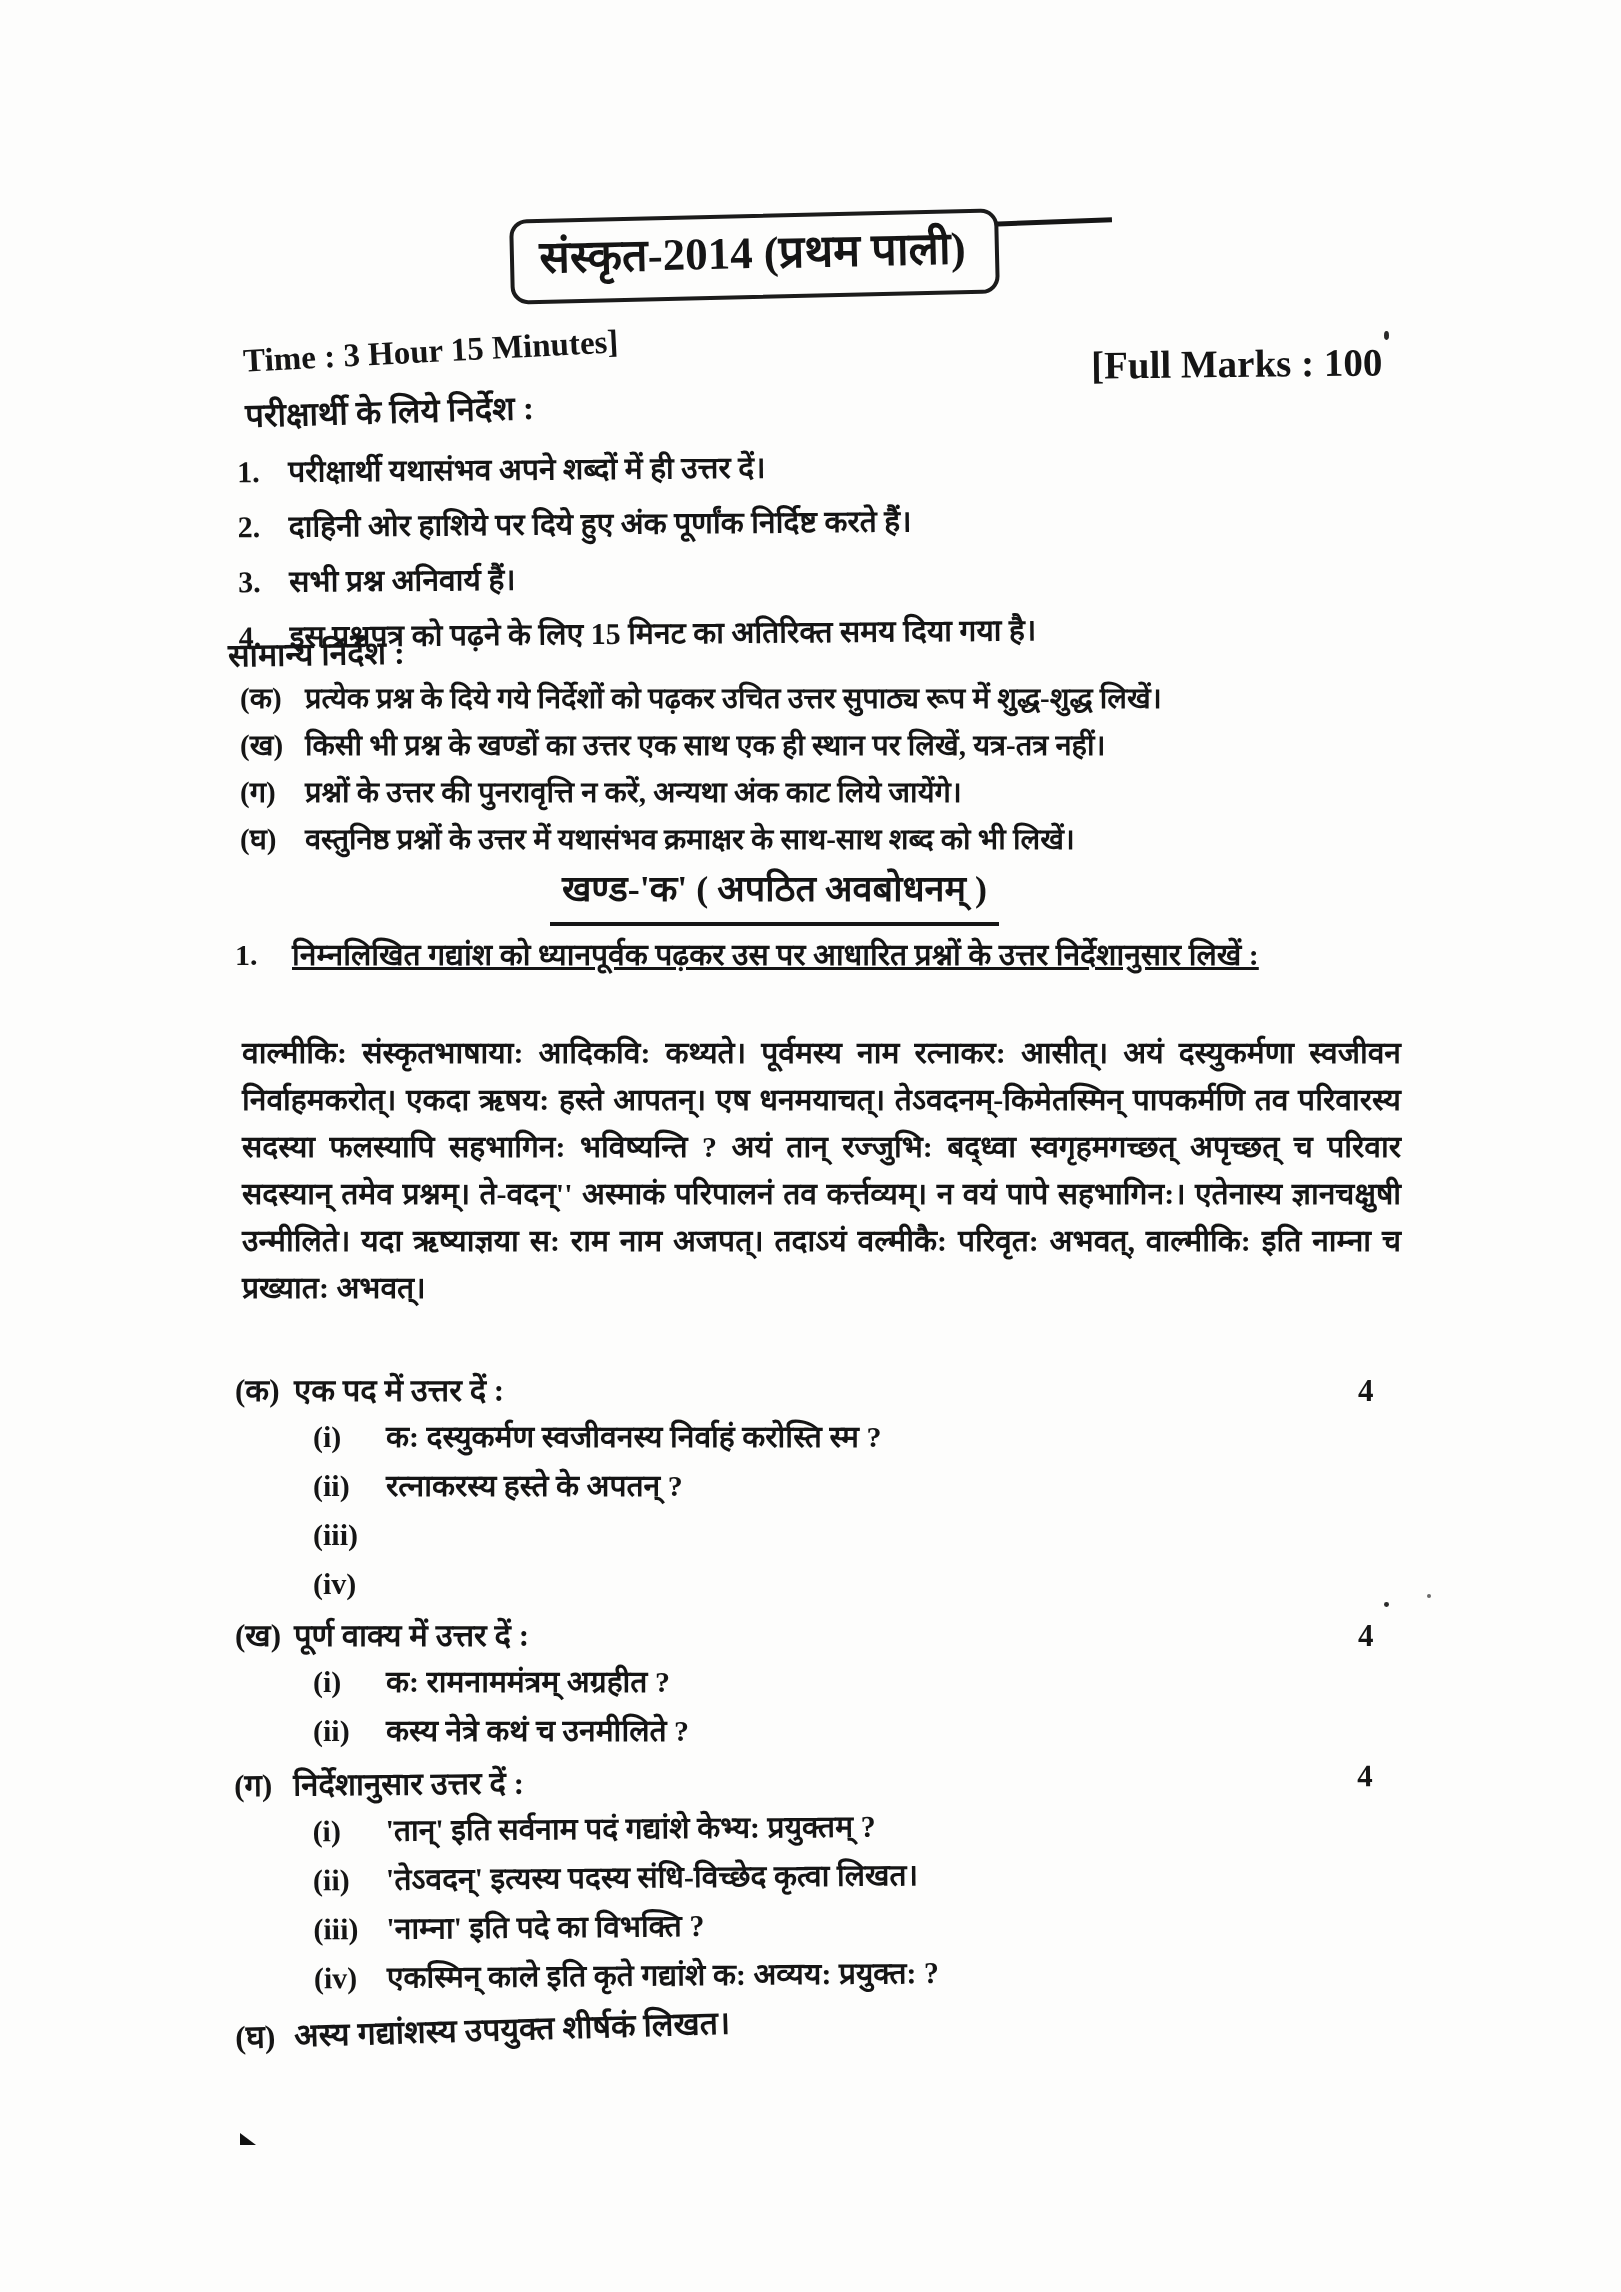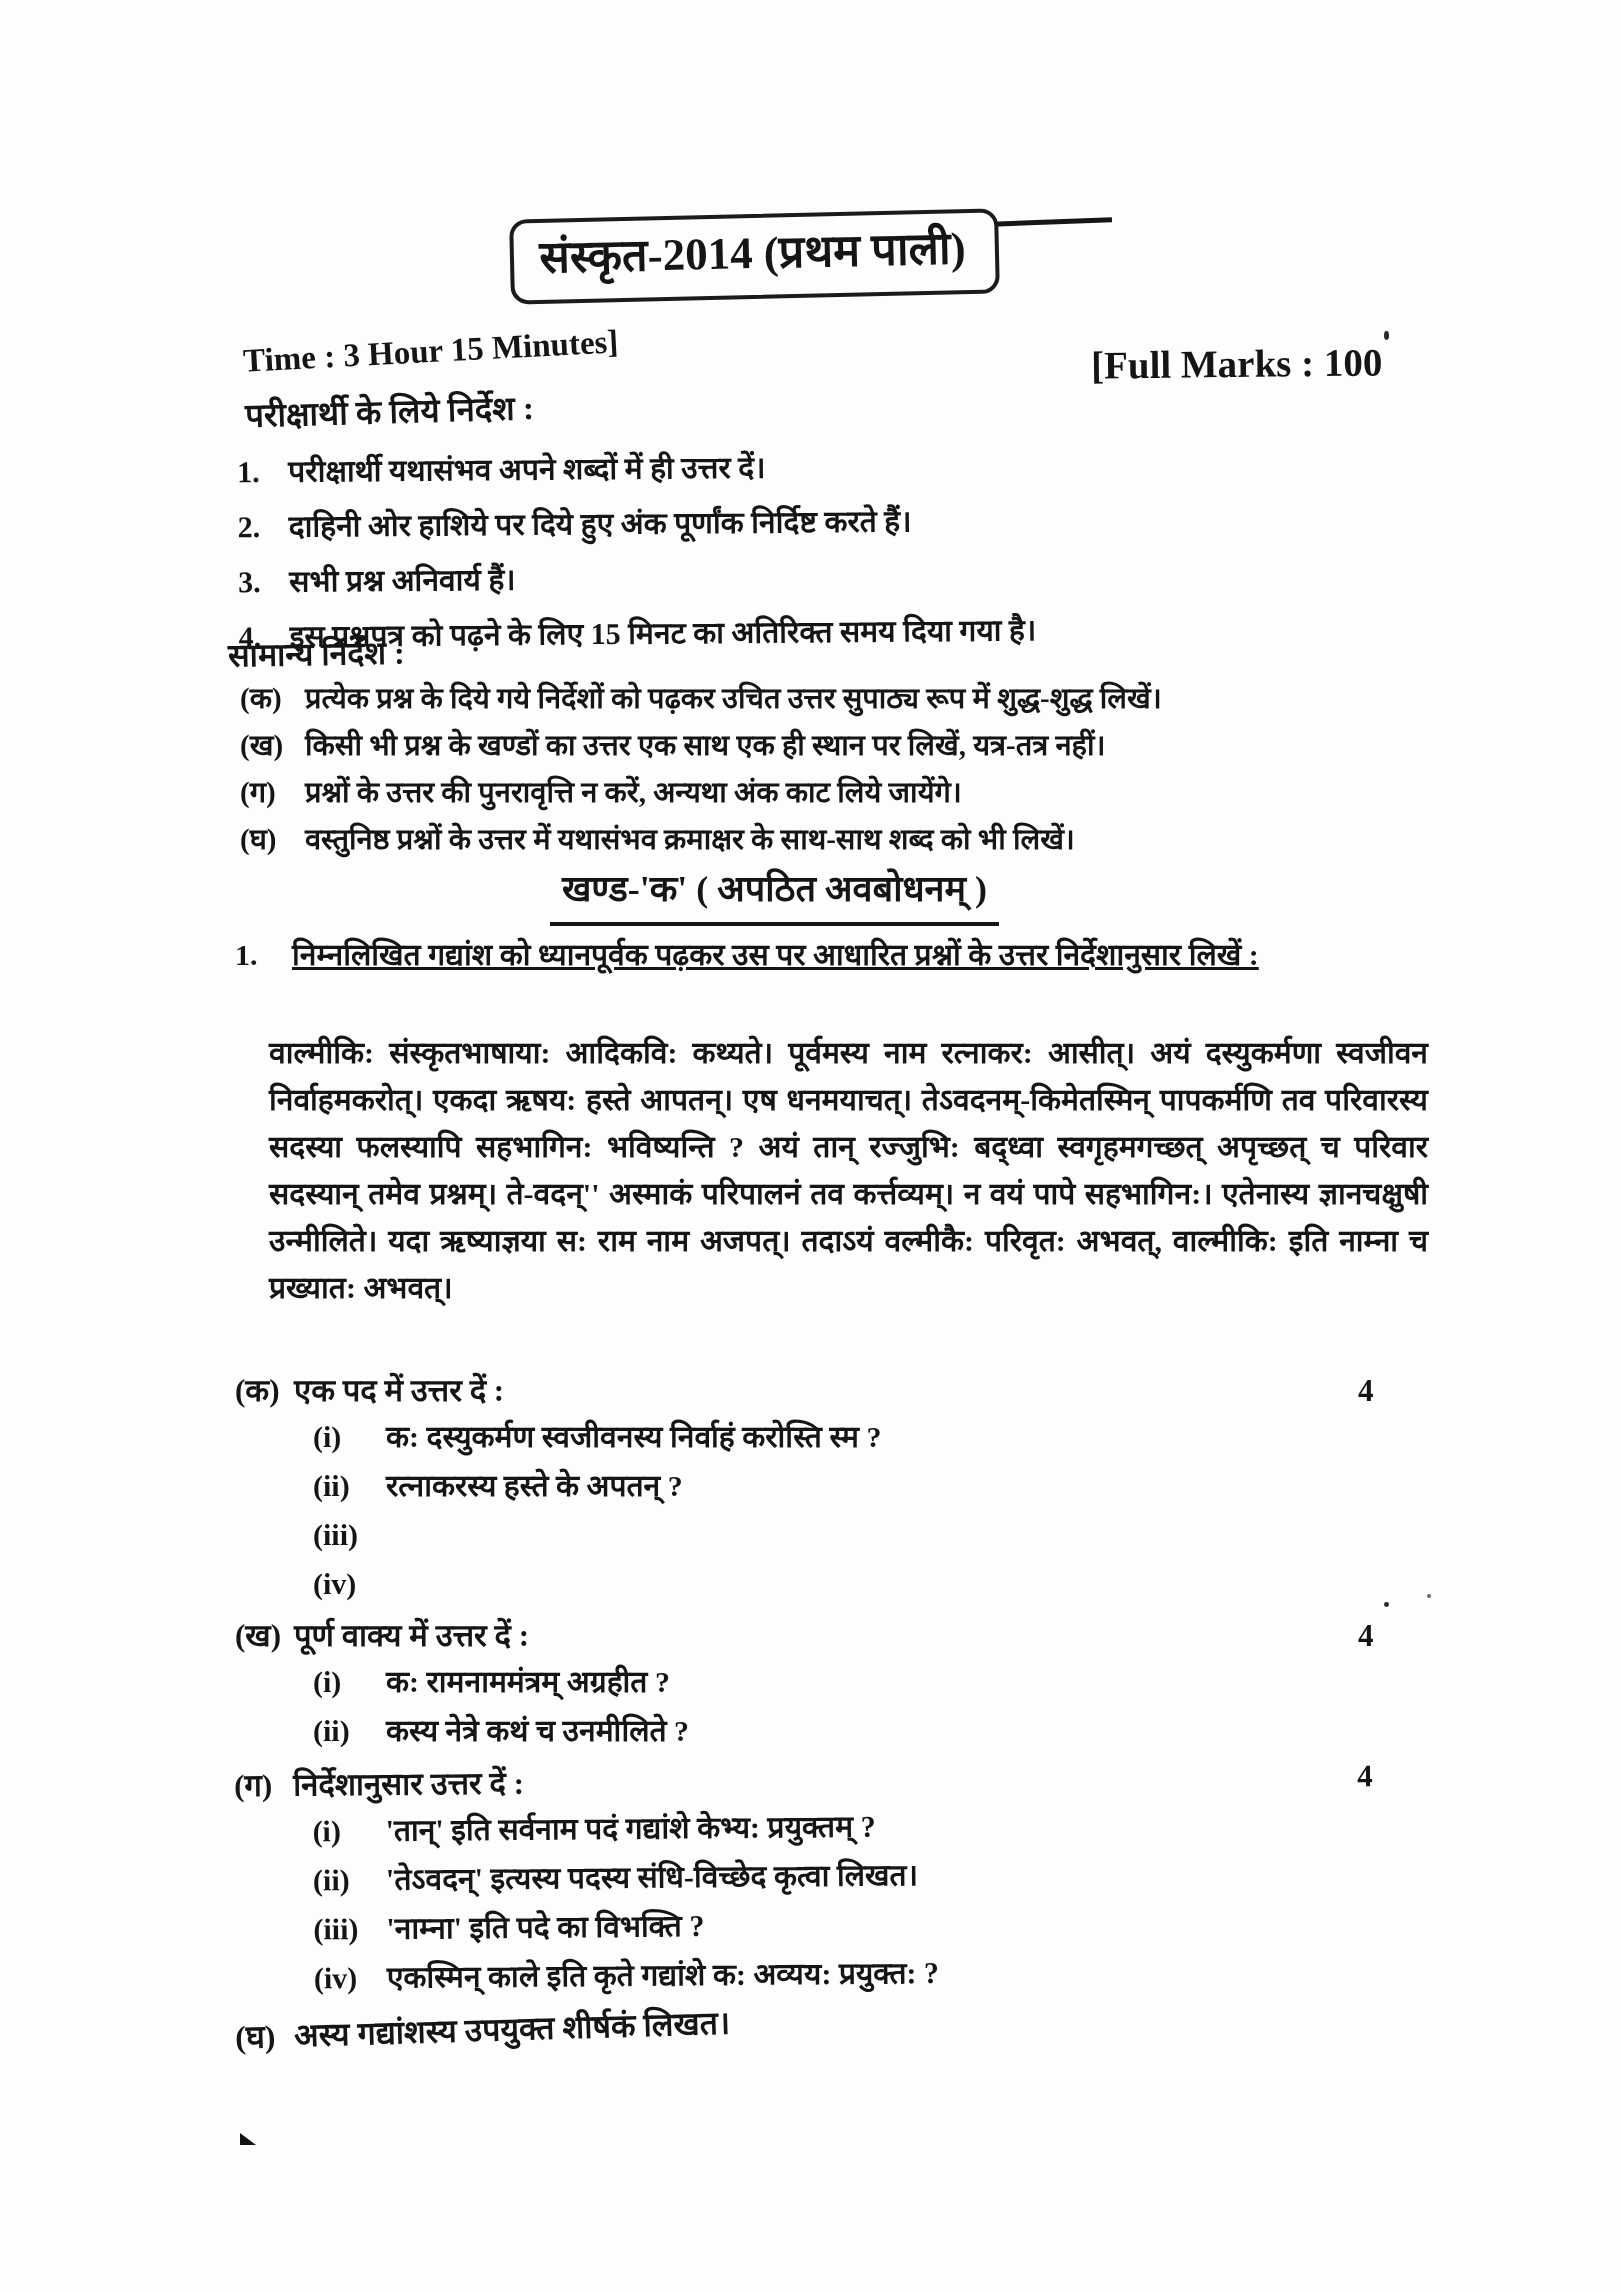--- a/index.html
+++ b/index.html
@@ -69,21 +69,21 @@
   }
   
   .q1-intro{
     position:absolute;left:235px;top:931px;width:1166px;
     display:flex;font-size:30px;line-height:47px;
   }
   .q1-intro .qnum{width:57px;flex:0 0 57px;}
   .q1-intro .qtext{flex:1;text-align:justify;text-decoration:underline;}
   .passage{
     position:absolute;left:242px;top:1029px;width:1159px;
-    font-size:30px;line-height:47px;text-align:justify;margin-left:27px;
+    font-size:30px;line-height:47px;text-align:justify;
   }
   
   .part{position:absolute;left:235px;width:1166px;}
   .part-head{display:flex;white-space:nowrap;font-size:31px;line-height:41px;margin-bottom:5.9px;position:relative;}
   .plabel{min-width:59px;}
   .pmarks{position:absolute;right:27.4px;top:0;font-size:31px;}
   .pitem{display:flex;height:49px;white-space:nowrap;font-size:30px;line-height:39px;margin-left:78px;}
   .inum{width:73px;flex:0 0 73px;}
   .part-ka{top:1370px;}
   .part-kha{top:1615px;}

